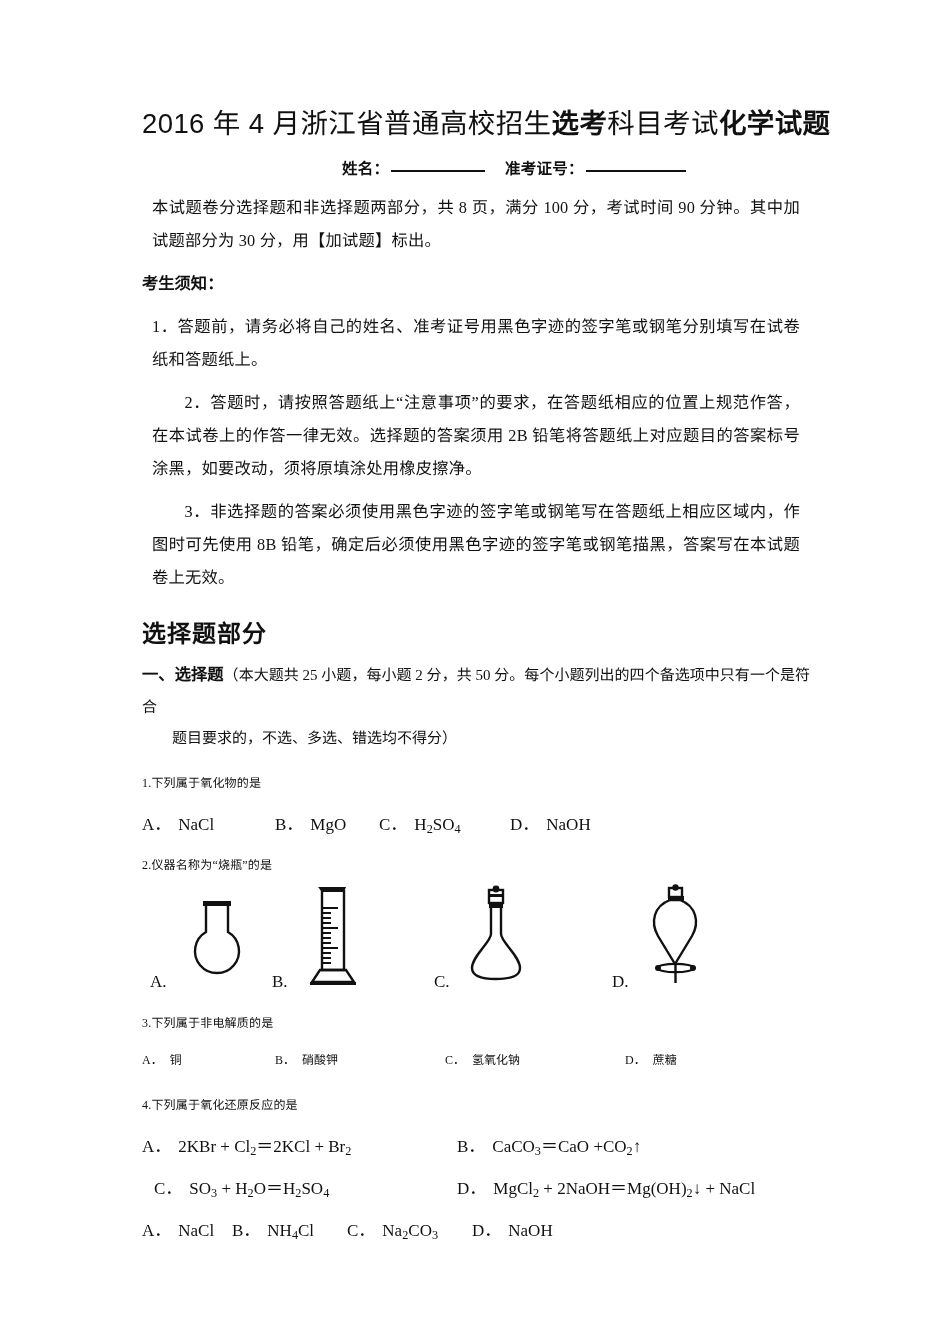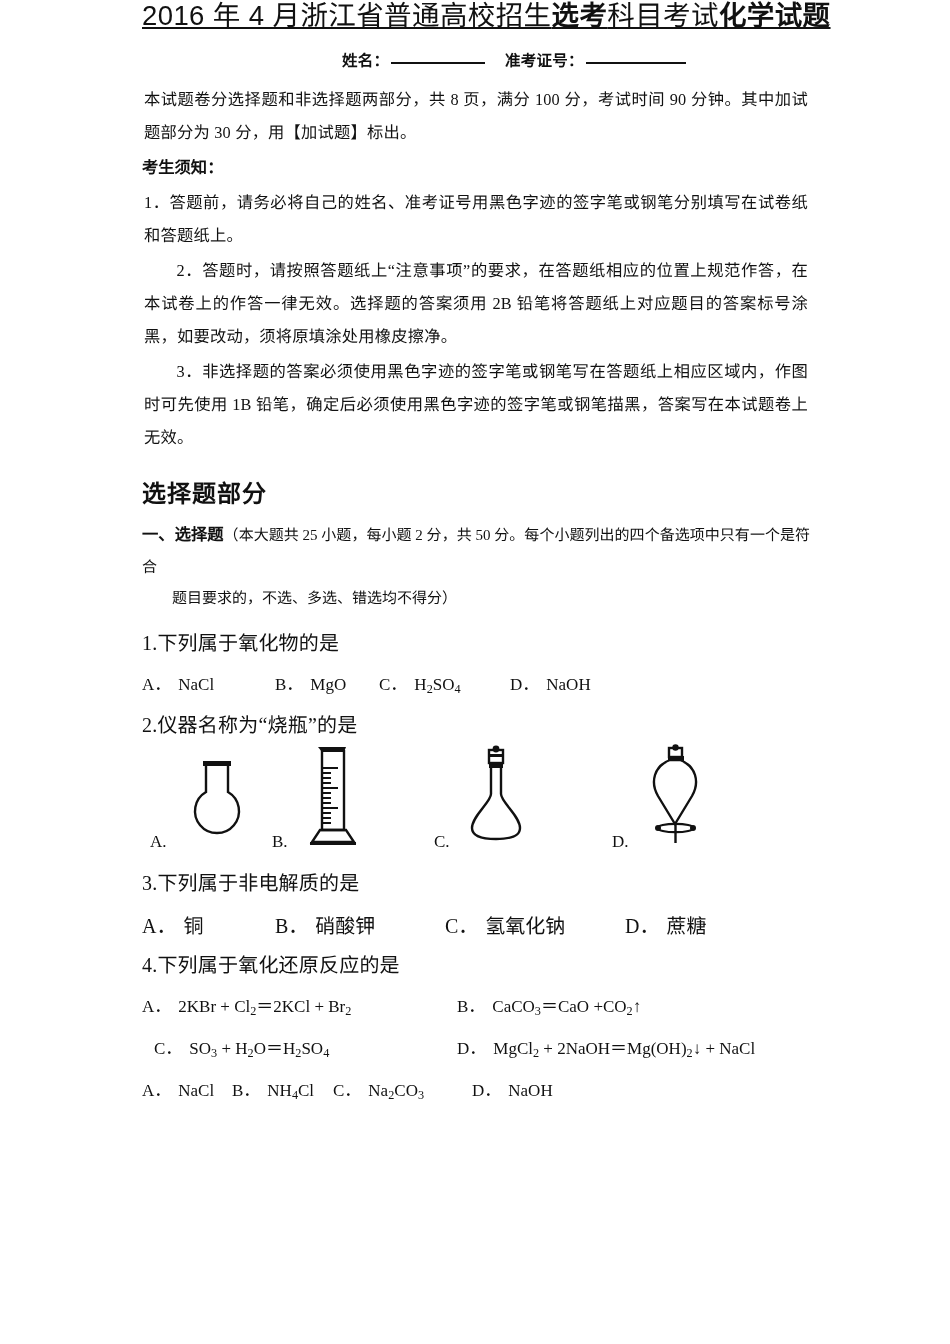--- a/index.html
+++ b/index.html
@@ -25,28 +25,28 @@
   .content {
     position: absolute;
     left: 142px;
     top: 0;
     width: 668px;
   }
 
   
   .doc-title {
     margin: 0;
+    padding-top: 108px;
     font-family: "Liberation Sans", "DejaVu Sans", sans-serif;
     font-size: 27.5px;
     font-weight: 700;
     letter-spacing: 0.4px;
     text-align: center;
     line-height: 1.15;
     white-space: nowrap;
-    text-decoration: underline;
   }
   .doc-title .t-norm { font-weight: 500; }
   .doc-title .t-bold { font-weight: 800; }
 
   
   .idline {
     margin-top: 20px;
     padding-left: 200px;
     font-family: "Liberation Sans", "DejaVu Sans", sans-serif;
     font-size: 15.5px;
@@ -64,21 +64,21 @@
   }
   .blank-rule.wide { width: 100px; }
   .idline .gap { display: inline-block; width: 16px; }
 
   
   .para {
     font-size: 16.3px;
     line-height: 33px;
     text-align: justify;
     letter-spacing: 0.2px;
-    margin: 2px;
+    margin: 10px;
   }
   .para.intro { margin-top: 14px; }
   .para.indent { text-indent: 2em; }
   .bold-head {
     font-weight: 700;
     font-size: 16.3px;
     line-height: 33px;
     margin: 0;
     font-family: "Liberation Sans", "DejaVu Sans", sans-serif;
   }
@@ -104,39 +104,39 @@
   .bigq .bq-note { font-size: 15px; }
   .bigq-cont {
     font-size: 15px;
     line-height: 31px;
     text-indent: 2em;
     margin: 0;
   }
 
   
   .q-stem {
-    font-size: 20px;
+    font-size: 12px;
     line-height: 22px;
     margin: 18px 0 0 0;
     letter-spacing: 0.2px;
   }
   .opt-row {
     position: relative;
     height: 26px;
     margin-top: 16px;
     font-size: 17px;
   }
   .opt {
     position: absolute;
     top: 0;
     white-space: nowrap;
     font-family: "Liberation Serif", "DejaVu Serif", serif;
   }
   .opt .ltr { margin-right: 7px; }
-  .opt-cn { font-size: 20px; }
+  .opt-cn { font-size: 12px; }
   sub { font-size: 0.72em; vertical-align: -0.28em; }
 
   
   .fig-row {
     position: relative;
     height: 112px;
     margin-top: 6px;
   }
   .fig-item { position: absolute; bottom: 0; }
   .fig-label {
@@ -160,21 +160,21 @@
   <div class="idline">
     <span class="lbl">姓名：</span><span class="blank-rule"></span><span class="gap"></span><span class="lbl">准考证号：</span><span class="blank-rule wide"></span>
   </div>
 
   <p class="para intro">本试题卷分选择题和非选择题两部分，共 8 页，满分 100 分，考试时间 90 分钟。其中加试题部分为 30 分，用【加试题】标出。</p>
 
   <p class="bold-head">考生须知：</p>
 
   <p class="para">1．答题前，请务必将自己的姓名、准考证号用黑色字迹的签字笔或钢笔分别填写在试卷纸和答题纸上。</p>
   <p class="para indent">2．答题时，请按照答题纸上“注意事项”的要求，在答题纸相应的位置上规范作答，在本试卷上的作答一律无效。选择题的答案须用 2B 铅笔将答题纸上对应题目的答案标号涂黑，如要改动，须将原填涂处用橡皮擦净。</p>
-  <p class="para indent">3．非选择题的答案必须使用黑色字迹的签字笔或钢笔写在答题纸上相应区域内，作图时可先使用 1B 铅笔，确定后必须使用黑色字迹的签字笔或钢笔描黑，答案写在本试题卷上无效。</p>
+  <p class="para indent">3．非选择题的答案必须使用黑色字迹的签字笔或钢笔写在答题纸上相应区域内，作图时可先使用 8B 铅笔，确定后必须使用黑色字迹的签字笔或钢笔描黑，答案写在本试题卷上无效。</p>
 
   <h2 class="section-title">选择题部分</h2>
 
   <p class="bigq"><span class="bq-label">一、选择题</span><span class="bq-note">（本大题共 25 小题，每小题 2 分，共 50 分。每个小题列出的四个备选项中只有一个是符合</span></p>
   <p class="bigq-cont">题目要求的，不选、多选、错选均不得分）</p>
 
   <p class="q-stem">1.下列属于氧化物的是</p>
   <div class="opt-row">
     <span class="opt" style="left:0px"><span class="ltr">A．</span>NaCl</span>
     <span class="opt" style="left:133px"><span class="ltr">B．</span>MgO</span>
@@ -257,18 +257,18 @@
     <span class="opt" style="left:315px"><span class="ltr">B．</span>CaCO<sub>3</sub>＝CaO +CO<sub>2</sub>↑</span>
   </div>
   <div class="opt-row">
     <span class="opt" style="left:12px"><span class="ltr">C．</span>SO<sub>3</sub> + H<sub>2</sub>O＝H<sub>2</sub>SO<sub>4</sub></span>
     <span class="opt" style="left:315px"><span class="ltr">D．</span>MgCl<sub>2</sub> + 2NaOH＝Mg(OH)<sub>2</sub>↓ + NaCl</span>
   </div>
 
   <div class="opt-row">
     <span class="opt" style="left:0px"><span class="ltr">A．</span>NaCl</span>
     <span class="opt" style="left:90px"><span class="ltr">B．</span>NH<sub>4</sub>Cl</span>
-    <span class="opt" style="left:191px"><span class="ltr">C．</span>Na<sub>2</sub>CO<sub>3</sub></span>
+    <span class="opt" style="left:205px"><span class="ltr">C．</span>Na<sub>2</sub>CO<sub>3</sub></span>
     <span class="opt" style="left:330px"><span class="ltr">D．</span>NaOH</span>
   </div>
 
 </div>
 </div>
 
 </body></html>

